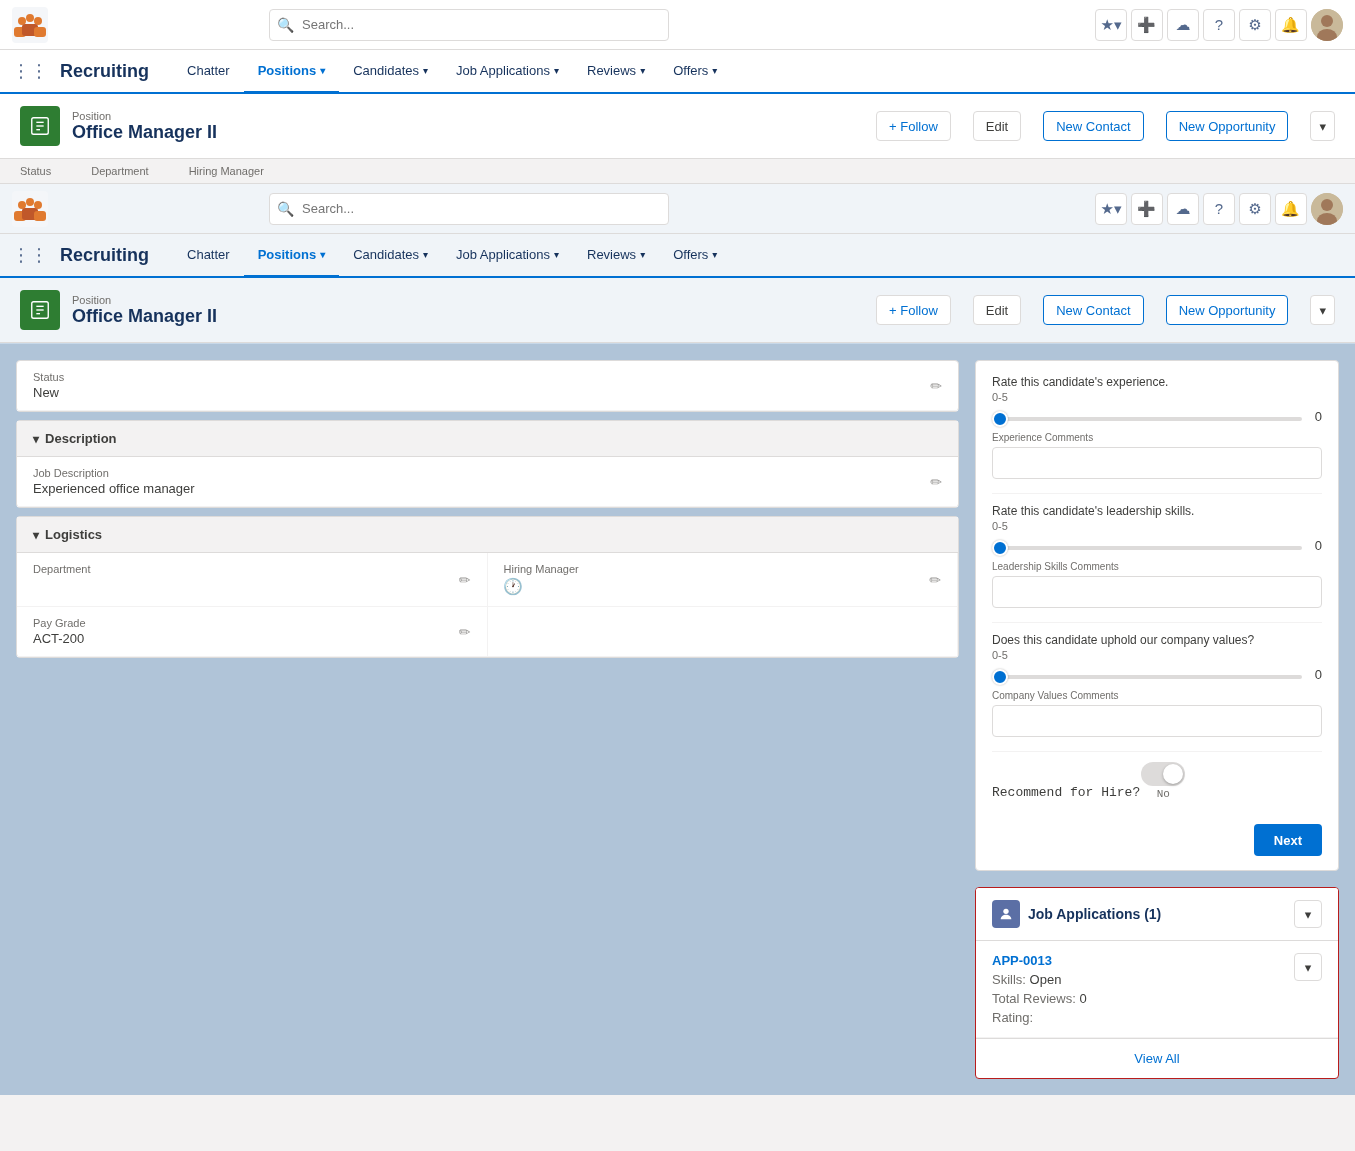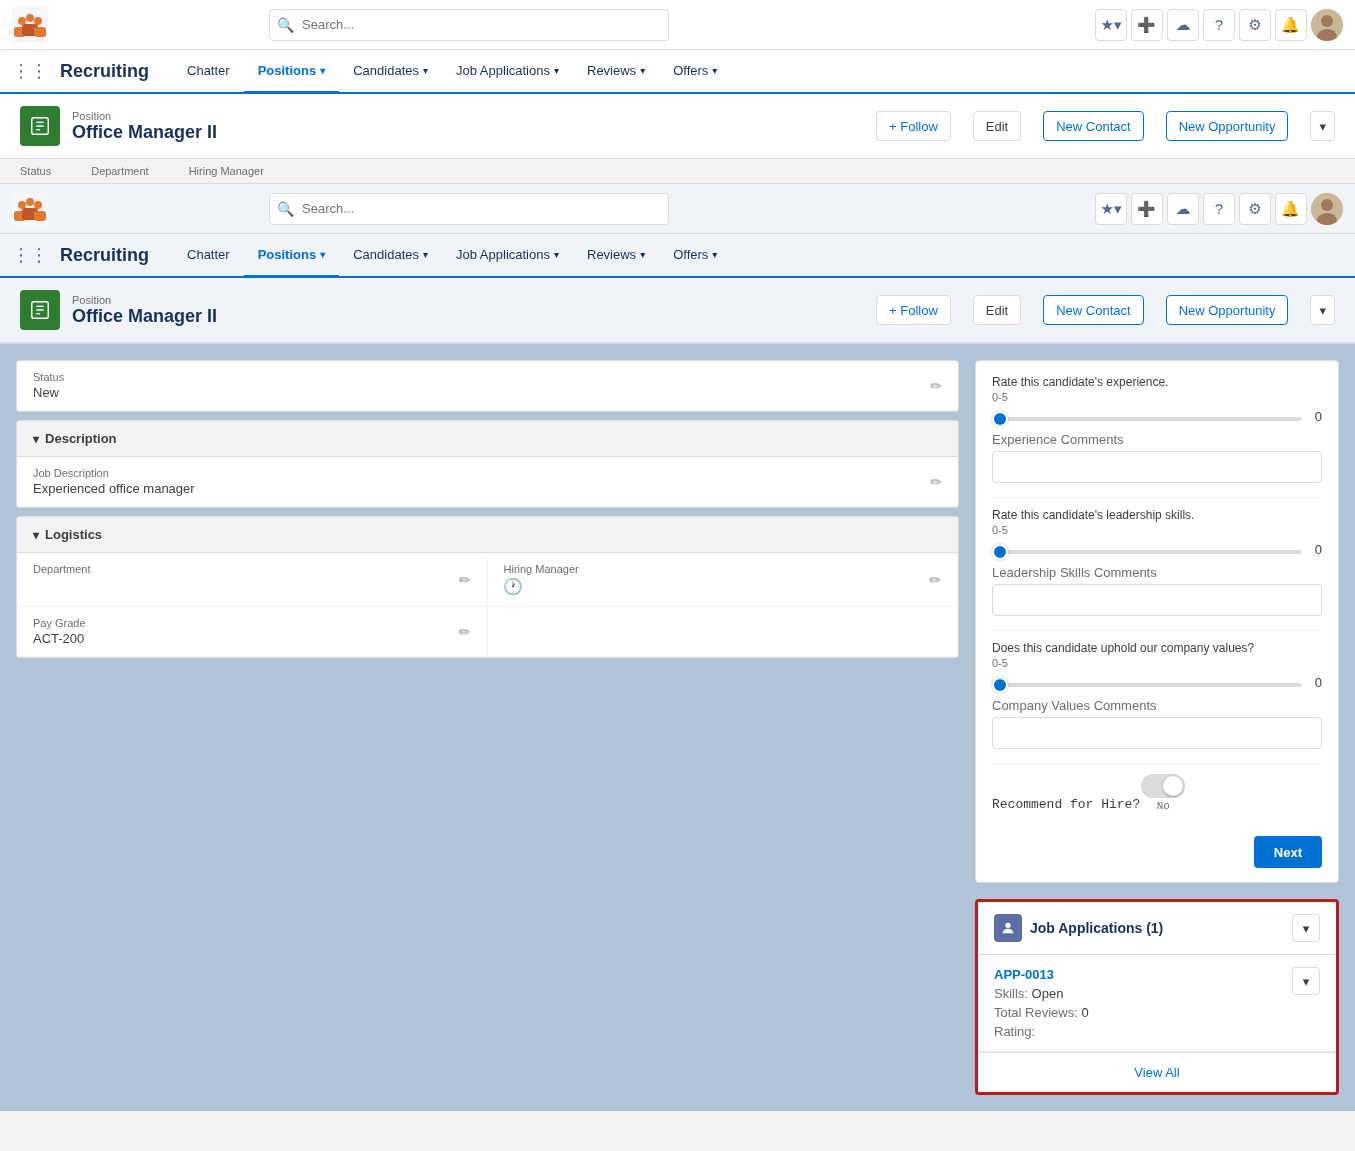--- a/index.html
+++ b/index.html
@@ -344,21 +344,21 @@
       border: 2px solid #fff;
       box-shadow: 0 0 2px rgba(0,0,0,0.3);
     }
     .slider-value {
       font-size: 13px;
       color: #3e3e3c;
       min-width: 12px;
       text-align: right;
     }
     .comment-field {
-      font-size: 13px;
+      font-size: 10px;
       color: #706e6b;
       margin-bottom: 4px;
       margin-top: 8px;
     }
     .comment-input {
       width: 100%;
       height: 32px;
       border: 1px solid #dddbda;
       border-radius: 4px;
       padding: 0 8px;
@@ -415,21 +415,21 @@
       padding: 0 20px;
       font-size: 13px;
       font-weight: bold;
       cursor: pointer;
     }
 
     
     .job-apps-card {
       background: #fff;
       border-radius: 4px;
-      border: 3px solid #b91c1c;
+      border: 1px solid #b91c1c;
       overflow: hidden;
     }
     .job-apps-header {
       display: flex;
       align-items: center;
       padding: 12px 16px;
       background: #fff;
       border-bottom: 1px solid #dddbda;
       gap: 8px;
     }

